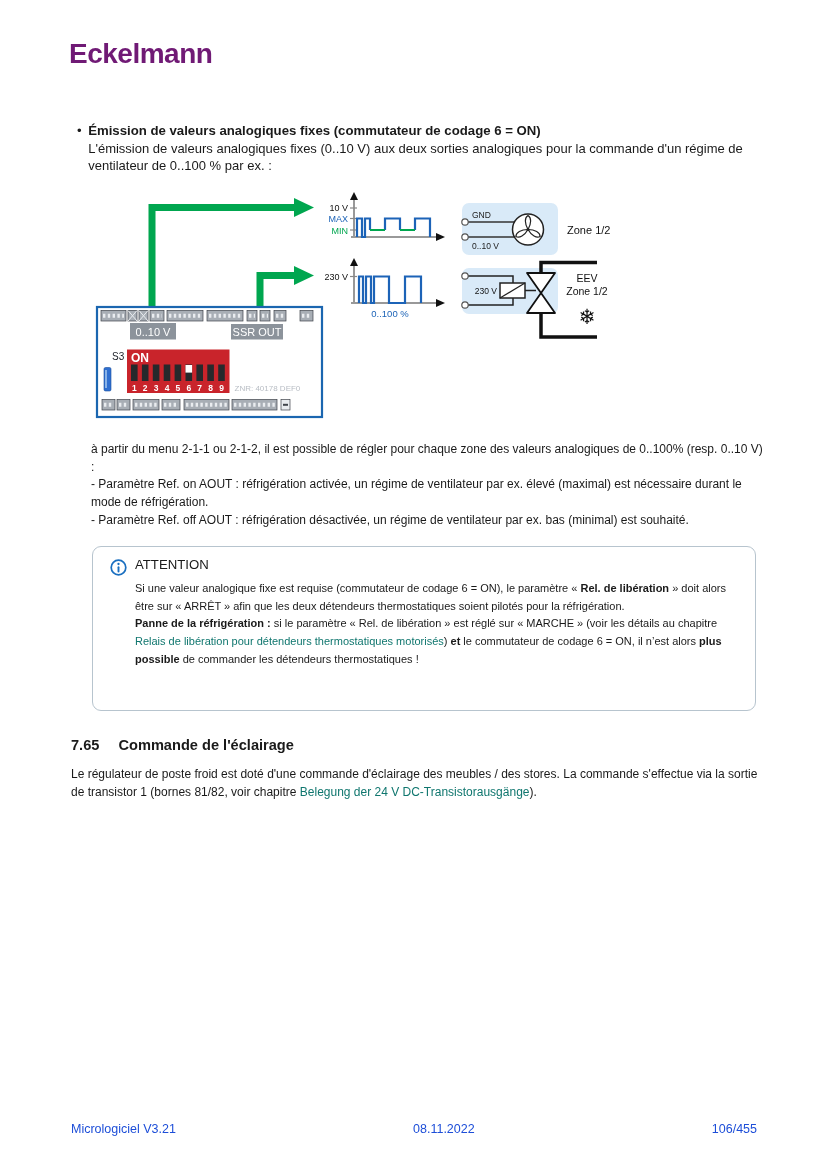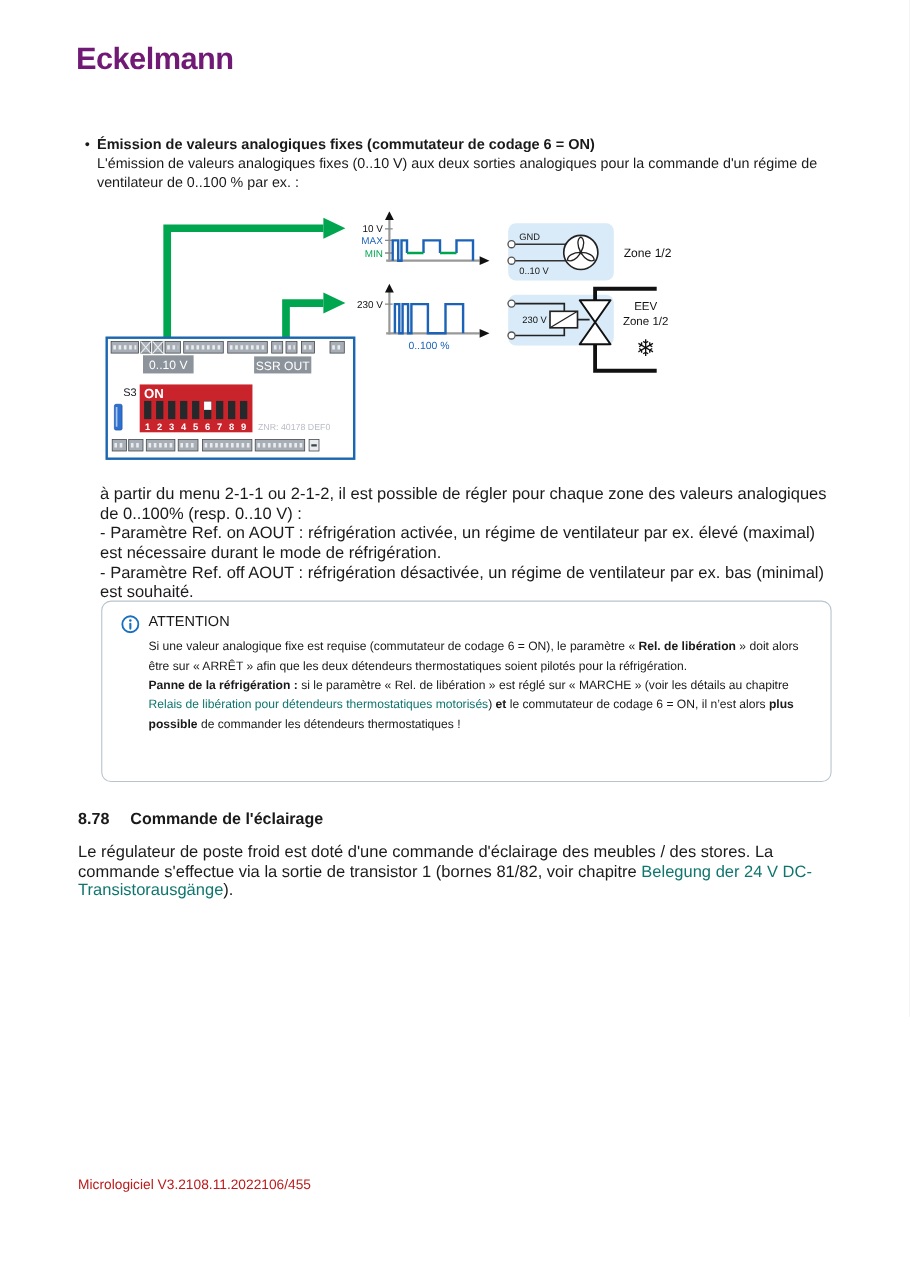--- a/index.html
+++ b/index.html
@@ -5,32 +5,32 @@
   *{box-sizing:border-box}
   html,body{margin:0;padding:0;background:#e8e8e8}
   .page{position:relative;width:827px;height:1169px;background:#fff;margin:0 auto;
         font-family:"Liberation Sans","DejaVu Sans",sans-serif;color:#1a1a1a;overflow:hidden}
   .abs{position:absolute}
   .logo{left:69px;top:38px;font-size:28px;font-weight:bold;color:#701a75;letter-spacing:-0.5px}
   .bullet-row{display:flex}
   .bullet{width:14px;font-size:13.2px;line-height:17.7px}
   .b-title{font-weight:bold;font-size:13.2px;line-height:17.7px}
   .b-body{font-size:13px;line-height:17.7px}
-  .para p,p.para{margin:0;font-size:15px;line-height:17.7px}
+  .para p,p.para{margin:0;font-size:12px;line-height:17.7px}
   .rt-b{font-weight:bold}
   .rt-i{}
   .rt-link{color:#0f766e}
   .attention{border:1.5px solid #B7C4CE;border-radius:9px;background:#fff;padding:10px 20px 10px 42px}
   .info-icon{position:absolute;left:17px;top:12px}
   .att-title{font-weight:normal;font-size:13.2px;margin:0 0 8px 0}
   .att-body p{margin:0;font-size:11px;line-height:17.7px}
   .h514{font-size:14.6px;font-weight:bold}
   .h-num{margin-right:15px}
-  .footer{left:71px;top:1070px;width:686px;display:flex;justify-content:flex-start;
-          font-size:12.5px;color:#b91c1c}
+  .footer{left:71px;top:1122px;width:686px;display:flex;justify-content:space-between;
+          font-size:12.5px;color:#1d4ed8}
   svg text{font-family:"Liberation Sans","DejaVu Sans",sans-serif}
 </style>
 </head>
 <body>
 
 <div class="page">
 
   <div class="abs logo">Eckelmann</div>
 
   <div class="abs bullet-row" style="left:77px;top:122px;width:684px">
@@ -215,21 +215,21 @@
       <rect x="7.55" y="7.2" width="1.9" height="6.2" rx="0.95" fill="#1A6FC0"></rect>
     </svg>
     <div class="att-title">ATTENTION</div>
     <div class="att-body">
       <p><span>Si une valeur analogique fixe est requise (commutateur de codage 6 = ON), le paramètre « </span><span class="rt-b">Rel. de libération</span><span> » </span><span class="rt-i">doit</span><span> alors être sur « ARRÊT » afin que les deux détendeurs thermostatiques soient pilotés pour la réfrigération.</span></p>
       <p><span class="rt-b">Panne de la réfrigération :</span><span> si le paramètre « </span><span class="rt-i">Rel. de libération</span><span> » est réglé sur « MARCHE » (voir les détails au chapitre </span><span class="rt-link">Relais de libération pour détendeurs thermostatiques motorisés</span><span>) </span><span class="rt-b">et</span><span> le commutateur de codage 6 = ON, il n’est alors </span><span class="rt-b">plus possible</span><span> de commander les détendeurs thermostatiques !</span></p>
     </div>
   </div>
 
   <div class="abs h514" style="left:71px;top:737px">
-    <span class="h-num">8.78</span>
+    <span class="h-num">7.65</span>
     <span class="h-title">Commande de l'éclairage</span>
   </div>
 
   <p class="abs para" style="left:71px;top:766px;width:697px"><span>Le régulateur de poste froid est doté d'une commande d'éclairage des meubles / des stores. La commande s'effectue via la sortie de transistor 1 (bornes 81/82, voir chapitre </span><span class="rt-link">Belegung der 24 V DC-Transistorausgänge</span><span>).</span></p>
 
   <div class="abs footer">
     <span>Micrologiciel V3.21</span>
     <span>08.11.2022</span>
     <span>106/455</span>
   </div>

